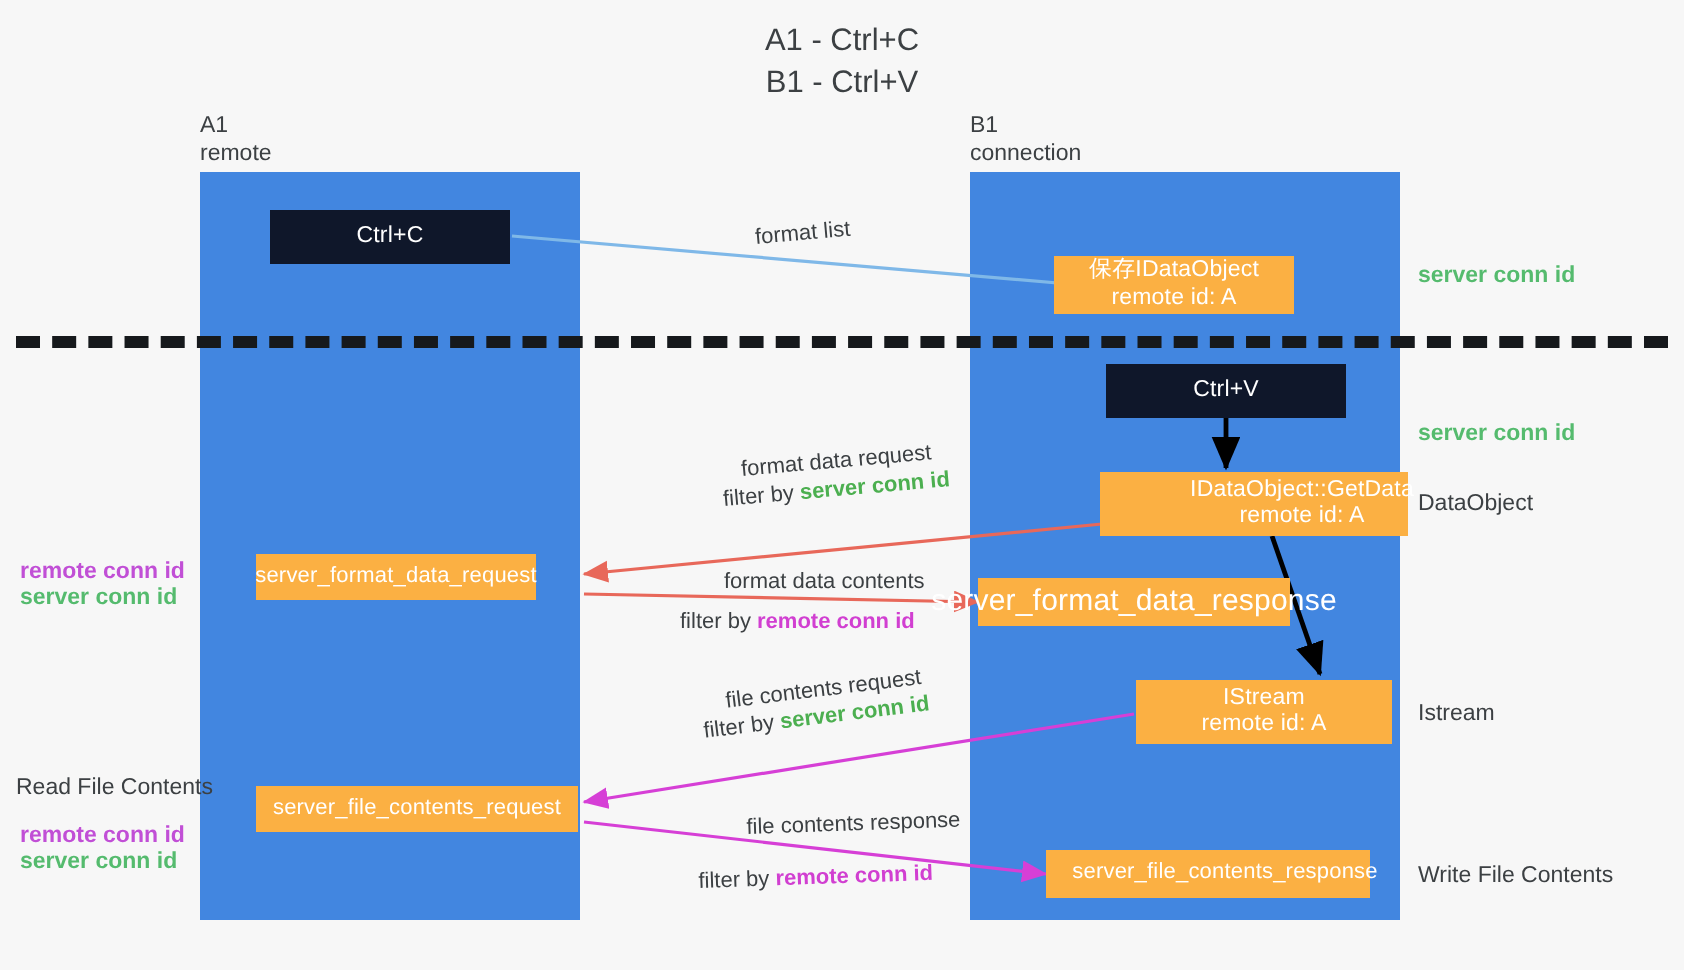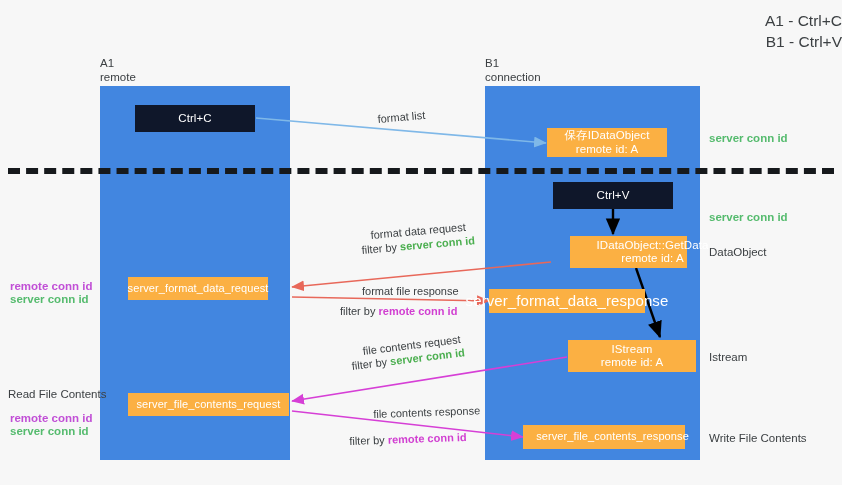--- a/index.html
+++ b/index.html
@@ -8,21 +8,21 @@
     background:#f7f7f7;
     font-family:"Liberation Sans","DejaVu Sans",sans-serif;
     position:relative;overflow:hidden;
     color:#3c4043;
   }
   #stage{position:absolute;inset:0;}
   svg.layer{position:absolute;left:0;top:0;width:842px;height:485px;pointer-events:none;}
 
   .title{
     position:absolute;left:0;top:10px;width:842px;
-    text-align:right;font-size:15.5px;line-height:21px;color:#3c4043;
+    text-align:center;font-size:15.5px;line-height:21px;color:#3c4043;
     white-space:pre-line;
   }
 
   .col{
     position:absolute;background:#4286e0;
   }
   #col-a1{left:100px;top:86px;width:190px;height:374px;}
   #col-b1{left:485px;top:86px;width:215px;height:374px;}
 
   .col-head{
@@ -105,26 +105,26 @@
 
     <line x1="567" y1="357" x2="292" y2="401" stroke="#d63fd6" stroke-width="1.6" marker-end="url(#ah-mag)"></line>
 
     <line x1="292" y1="411" x2="523" y2="437" stroke="#d63fd6" stroke-width="1.6" marker-end="url(#ah-mag)"></line>
   </svg>
 
   <div class="dash-line"></div>
 
   <div class="box green" style="left:135px;top:105px;width:120px;height:27px;">Ctrl+C</div>
 
-  <div class="box orange" style="left:547px;top:128px;width:120px;height:29px;">保存IDataObject
+  <div class="box orange" style="left:527px;top:128px;width:120px;height:29px;">保存IDataObject
 remote id: A</div>
 
   <div class="box green" style="left:553px;top:182px;width:120px;height:27px;">Ctrl+V</div>
 
-  <div class="box orange" style="left:570px;top:236px;width:117px;height:32px;padding-left:48px;">IDataObject::GetData
+  <div class="box orange" style="left:550px;top:236px;width:154px;height:32px;padding-left:48px;">IDataObject::GetData
 remote id: A</div>
 
   <div class="box orange" style="left:128px;top:277px;width:140px;height:23px;font-size:11px;">server_format_data_request</div>
 
   <div class="box orange" style="left:489px;top:289px;width:156px;height:24px;font-size:15px;">server_format_data_response</div>
 
   <div class="box orange" style="left:568px;top:340px;width:128px;height:32px;">IStream
 remote id: A</div>
 
   <div class="box orange" style="left:128px;top:393px;width:161px;height:23px;font-size:11px;">server_file_contents_request</div>
@@ -144,21 +144,21 @@
   <div class="note purple-b" style="left:10px;top:411px;">remote conn id</div>
   <div class="note green-b" style="left:10px;top:424px;">server conn id</div>
 
   <div class="edge-label rot" style="left:377px;top:112px;transform:rotate(-5deg);">format list</div>
 
   <div class="edge-label rot" style="left:370px;top:228px;transform:rotate(-5deg);">format data request</div>
   <div class="edge-label rot" style="left:361px;top:243px;transform:rotate(-5deg);">
     <span>filter by </span><span class="g">server conn id</span>
   </div>
 
-  <div class="edge-label" style="left:362px;top:284px;">format file response</div>
+  <div class="edge-label" style="left:362px;top:284px;">format data contents</div>
   <div class="edge-label" style="left:340px;top:304px;">
     <span>filter by </span><span class="p">remote conn id</span>
   </div>
 
   <div class="edge-label rot" style="left:362px;top:344px;transform:rotate(-7deg);">file contents request</div>
   <div class="edge-label rot" style="left:351px;top:359px;transform:rotate(-7deg);">
     <span>filter by </span><span class="g">server conn id</span>
   </div>
 
   <div class="edge-label rot" style="left:373px;top:407px;transform:rotate(-2deg);">file contents response</div>

